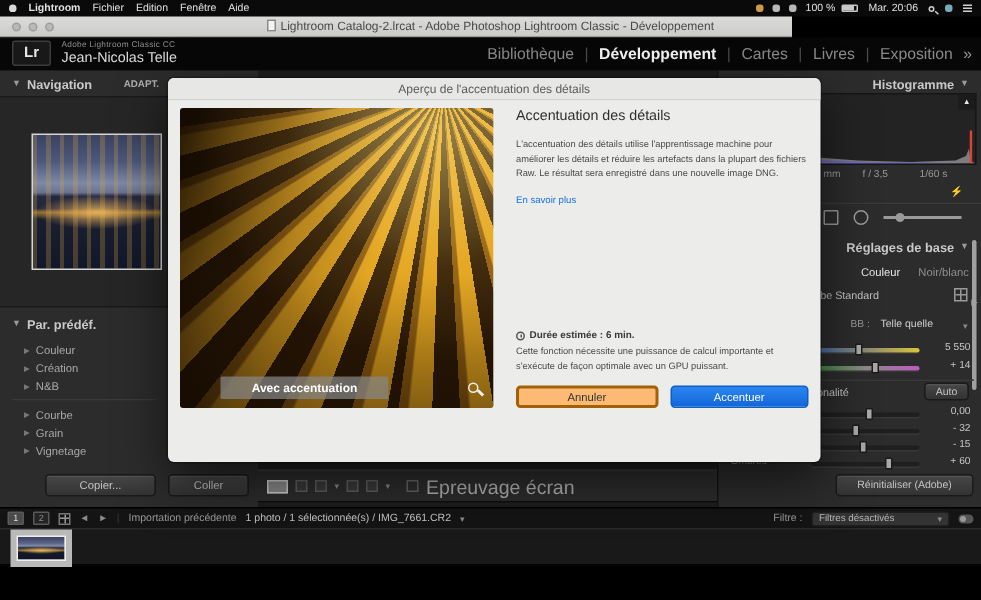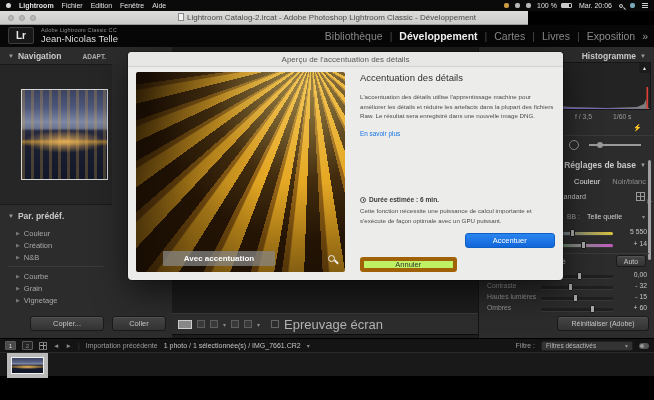--- a/index.html
+++ b/index.html
@@ -70,42 +70,42 @@
   .track { position:absolute; left:62px; width:72px; height:3px; top:4px; border-radius:2px; background:#1f1f1f; box-shadow:0 1px 0 rgba(255,255,255,.06); }
   .thumb { position:absolute; top:-3px; width:5px; height:8px; background:#a8a8a8; border-radius:1px; border:1px solid #1a1a1a; }
   .ico-grid4 { width:9px; height:9px; border:1px solid #999;
     background:linear-gradient(#999,#999) center/1px 100% no-repeat, linear-gradient(#999,#999) center/100% 1px no-repeat; display:inline-block; }
   .ico-square { width:10px; height:10px; border:1.5px solid #9a9a9a; border-radius:1px; display:inline-block; }
   .ico-circle { width:10px; height:10px; border:1.5px solid #9a9a9a; border-radius:50%; display:inline-block; }
   .ico-sliderline { position:relative; width:52px; height:2px; background:#9a9a9a; display:inline-block; }
   .ico-sliderline::before { content:""; position:absolute; left:8px; top:-2px; width:6px; height:6px; border-radius:50%; background:#9a9a9a; }
 
   
-  #dialog { left:128px; top:5px; width:435px; height:228px; background:#ececea; border-radius:4px; box-shadow:0 12px 34px rgba(0,0,0,.6), 0 0 0 1px rgba(0,0,0,.25); z-index:50; }
+  #dialog { left:112px; top:5px; width:435px; height:256px; background:#ececea; border-radius:4px; box-shadow:0 12px 34px rgba(0,0,0,.6), 0 0 0 1px rgba(0,0,0,.25); z-index:50; }
   #dialog-titlebar { left:0; top:0; width:435px; height:15px; background:#e7e7e5; border-bottom:1px solid #d2d2d0; border-radius:4px 4px 0 0; display:flex; align-items:center; justify-content:center; font-size:8px; color:#5a5a5a; }
   #dlg-preview { left:8px; top:20px; width:209px; height:200px; border-radius:2px; overflow:hidden; background-color:#1c1003;
     background:
       radial-gradient(circle at 80% 6%, rgba(255,225,130,.55), rgba(255,200,80,.12) 38%, rgba(0,0,0,0) 62%),
       linear-gradient(105deg, rgba(18,9,2,.9), rgba(18,9,2,.25) 38%, rgba(18,9,2,0) 60%),
       linear-gradient(0deg, rgba(18,9,2,.45), rgba(18,9,2,0) 45%),
       repeating-conic-gradient(from 190deg at 84% -6%, #e2a41f 0deg 4deg, #8a5a10 4.5deg 6deg, #2a1805 6deg 11deg); }
   #preview-label { position:absolute; left:27px; bottom:6px; width:112px; height:15px; background:rgba(135,135,135,.72); color:#fff; font-size:8px; font-weight:bold; display:flex; align-items:center; justify-content:center; border-radius:1px; }
   .ico-loupe { position:absolute; left:192px; top:183px; width:7px; height:7px; border:1.5px solid #f0f0f0; border-radius:50%; }
   .ico-loupe::after { content:""; position:absolute; left:5px; top:5px; width:5px; height:1.5px; background:#f0f0f0; transform:rotate(45deg); }
   #dlg-right { left:232px; top:20px; width:195px; height:200px; display:flex; flex-direction:column; }
   #dlg-heading { font-size:9.5px; color:#2e2e2e; margin-bottom:9px; }
   #dlg-body { font-size:6.2px; line-height:1.55; color:#4a4a4a; }
   #dlg-link { font-size:6.4px; color:#1473e6; margin-top:9px; }
   #dlg-time { display:flex; align-items:center; gap:3px; font-size:6.6px; font-weight:bold; color:#3a3a3a; }
   .ico-clock { width:6px; height:6px; border:1px solid #555; border-radius:50%; position:relative; display:inline-block; }
   .ico-clock::after { content:""; position:absolute; left:2px; top:1px; width:1px; height:2px; background:#555; }
   #dlg-note { font-size:6.2px; line-height:1.5; color:#4a4a4a; margin-top:3px; }
   #dlg-buttons { display:flex; gap:8px; margin-top:8px; }
   .dlg-btn { flex:1; height:15px; border-radius:3px; font-size:7.5px; display:flex; align-items:center; justify-content:center; }
-  #btn-cancel { background:#bef264; border:4px solid #a16207; color:#333;margin-top:24px; }
+  #btn-cancel { background:#fdba74; border:2px solid #a16207; color:#333; }
   #btn-confirm { background:linear-gradient(#2a85f0,#1266d8); color:#fff; border:1px solid #0f5ec4; }
 
   
   #fs-bar { left:0; top:338px; width:654px; height:14px; background:#141414; border-top:1px solid #000; display:flex; align-items:center; padding:0 5px; gap:6px; font-size:7px; color:#9a9a9a; }
   .scr { width:11px; height:9px; border:1px solid #5a5a5a; border-radius:1px; font-size:6px; display:flex; align-items:center; justify-content:center; }
   .scr.on { background:#4a4a4a; color:#ddd; }
   .scr.off { background:#242424; color:#888; }
   .fs-sep { color:#3a3a3a; }
   #fs-dd { width:92px; height:10px; background:#333; border:1px solid #1f1f1f; border-radius:2px; display:flex; align-items:center; justify-content:space-between; padding:0 4px; font-size:6.5px; color:#b8b8b8; }
   .switch { width:10px; height:6px; background:#555; border-radius:3px; position:relative; }

